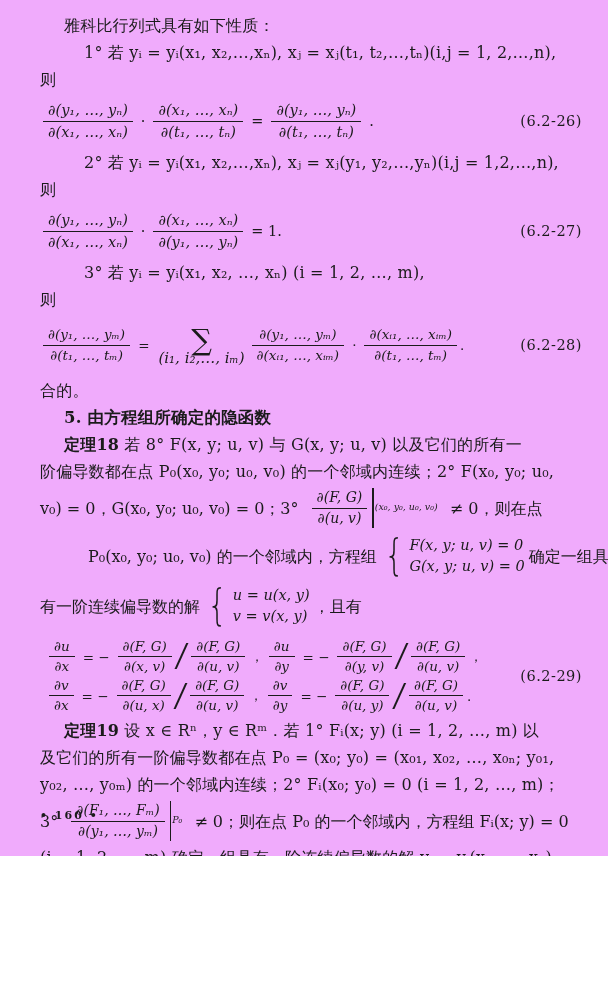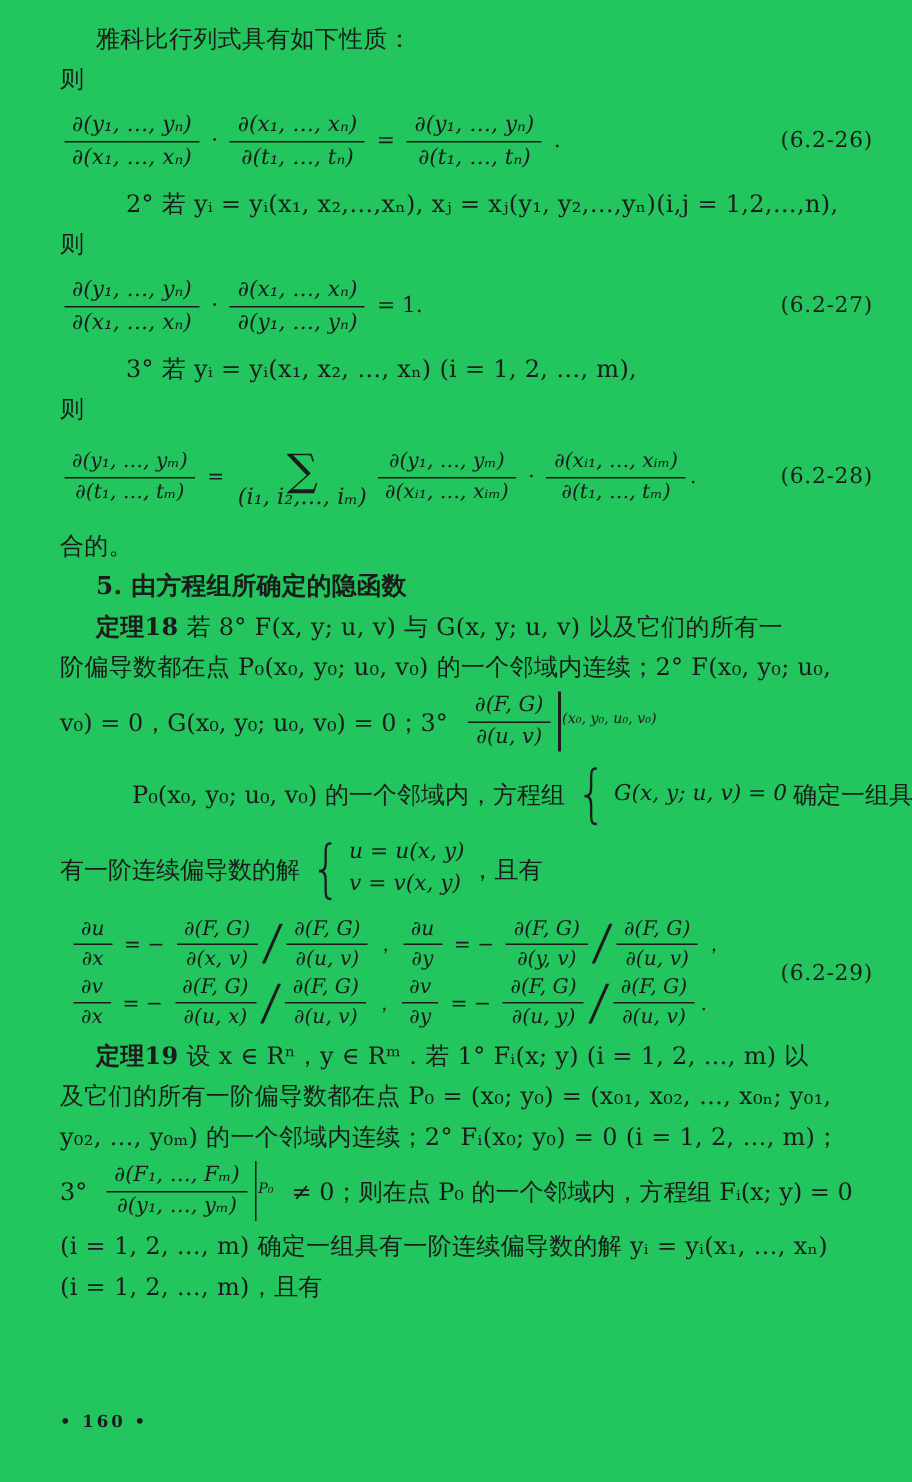--- a/index.html
+++ b/index.html
@@ -1,18 +1,18 @@
 <!DOCTYPE html>
 <html><head>
 <meta charset="utf-8">
 <style>
   html,body{margin:0;padding:0;}
   .page{
-    width:608px;height:988px;box-sizing:border-box;position:relative;
-    background:#22c55e;color:#1b1b1b;overflow:hidden;
+    width:608px;height:856px;box-sizing:border-box;position:relative;
+    background:#f0abfc;color:#1b1b1b;overflow:hidden;
     font-family:"DejaVu Serif","Liberation Serif",serif;
     padding:12px 26px 0 40px;
   }
   .tline{font-size:16px;line-height:27px;margin:0;letter-spacing:0.2px;}
   .ind1{padding-left:24px;}
   .ind2{padding-left:44px;}
   .ind3{padding-left:72px;}
   .bold{font-weight:bold;}
   .gap{display:inline-block;width:34px;}
   .gapS{display:inline-block;width:10px;}
@@ -53,20 +53,21 @@
   .footer{position:absolute;left:40px;bottom:34px;font-size:11px;font-weight:bold;letter-spacing:2px;}
   .sechead{font-size:16.5px;font-weight:bold;}
 </style>
 </head>
 <body>
 
 <div class="page">
 
   <p class="tline ind1">雅科比行列式具有如下性质：</p>
 
+  <p class="tline ind2">1°  若 yᵢ = yᵢ(x₁, x₂,…,xₙ),  xⱼ = xⱼ(t₁, t₂,…,tₙ)(i,j = 1, 2,…,n),</p>
   <p class="tline">则</p>
 
   <div class="eq">
     <span class="frac">
       <span class="fnum">∂(y₁, …, yₙ)</span>
       <span class="fden">∂(x₁, …, xₙ)</span>
     </span>
     <span class="opn">·</span>
     <span class="frac">
       <span class="fnum">∂(x₁, …, xₙ)</span>
@@ -136,27 +137,29 @@
     <span class="gapS"></span>
     <span class="frac">
       <span class="fnum">∂(F, G)</span>
       <span class="fden">∂(u, v)</span>
     </span>
     <span class="eval">
       <span class="vbar"></span>
       <span class="esub">(x₀, y₀, u₀, v₀)</span>
     </span>
     <span class="gapS"></span>
+    <span>≠ 0，则在点</span>
   </div>
 
   <div class="mix" style="min-height:50px;margin-left:48px;">
     <span>P₀(x₀, y₀; u₀, v₀) 的一个邻域内，方程组</span>
     <span class="sys">
       <span class="brace">{</span>
       <span class="rows">
+        <span>F(x, y; u, v) = 0</span>
         <span>G(x, y; u, v) = 0</span>
       </span>
     </span>
     <span>确定一组具</span>
   </div>
 
   <div class="mix" style="min-height:50px;">
     <span>有一阶连续偏导数的解</span>
     <span class="sys">
       <span class="brace">{</span>

